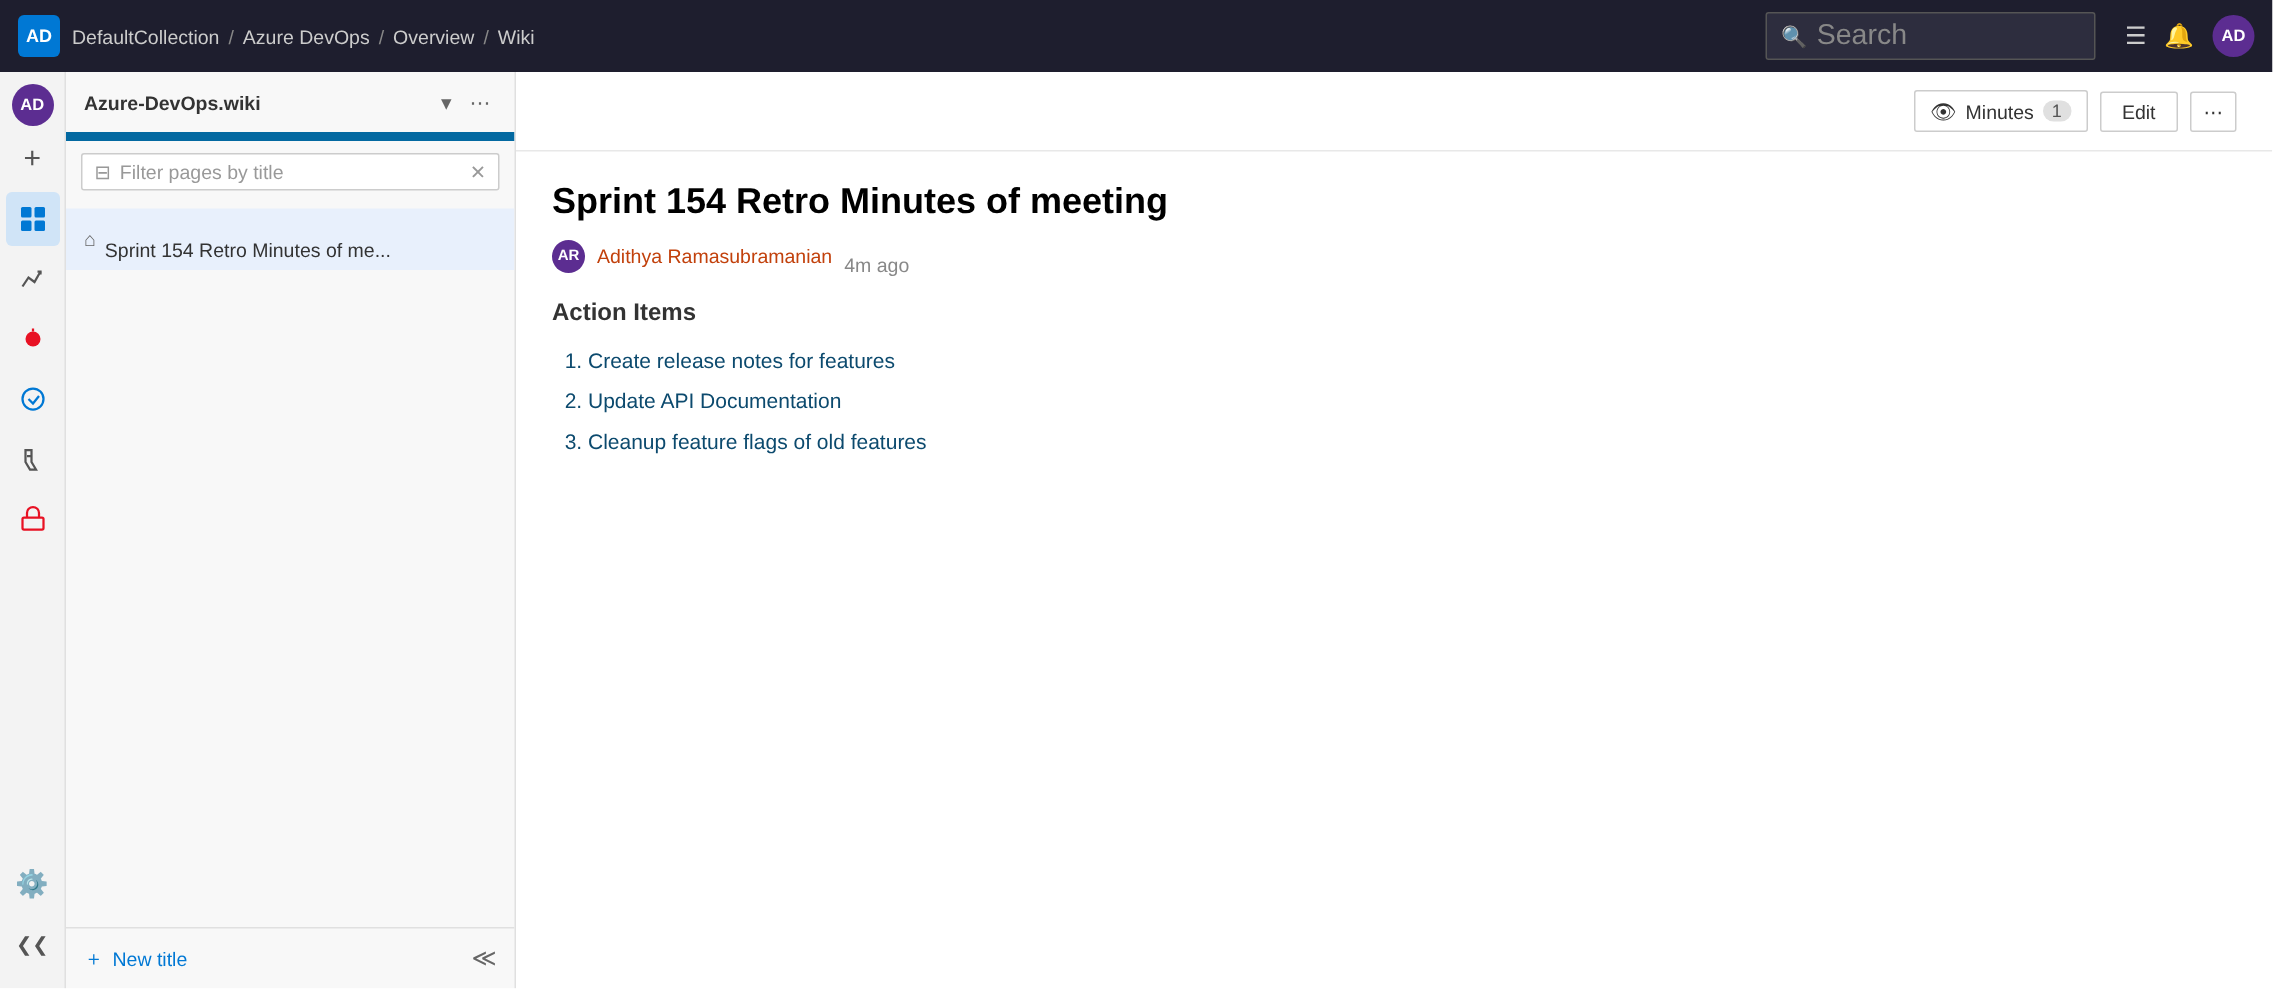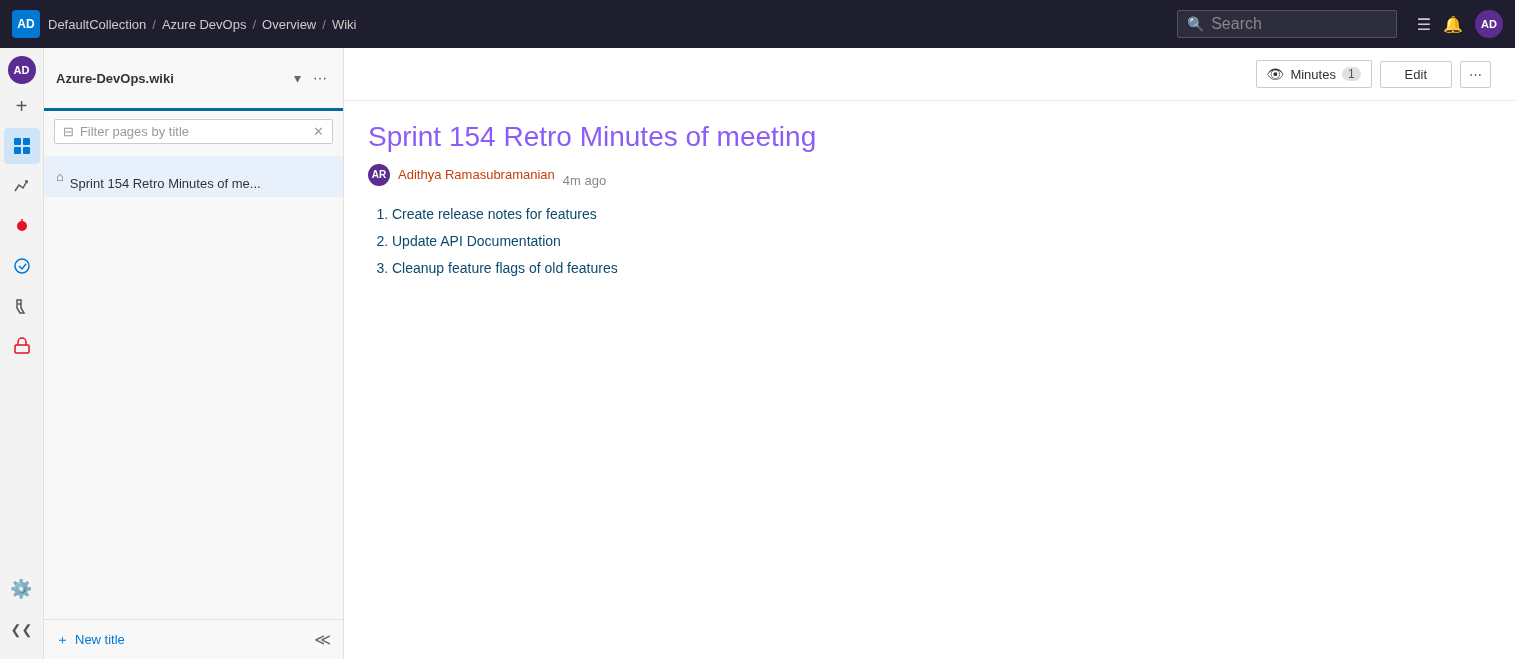--- a/index.html
+++ b/index.html
@@ -35,21 +35,21 @@
       display: flex; align-items: center;
       background: #2d2d3e;
       border: 1px solid #555;
       border-radius: 2px;
       padding: 4px 10px;
       gap: 6px;
       width: 220px;
     }
     .topbar-search input {
       background: transparent; border: none; outline: none;
-      color: #ccc; font-size: 16px; width: 100%;
+      color: #ccc; font-size: 19px; width: 100%;
     }
     .topbar-search input::placeholder { color: #888; }
     .topbar-icons {
       display: flex; align-items: center; gap: 12px; margin-left: 12px;
     }
     .topbar-icon {
       color: #ccc; font-size: 16px; cursor: pointer;
     }
     .topbar-avatar {
       width: 28px; height: 28px; border-radius: 50%;
@@ -105,23 +105,23 @@
       background: #f8f8f8;
       border-right: 1px solid #e0e0e0;
       display: flex;
       flex-direction: column;
       flex-shrink: 0;
       overflow: hidden;
     }
     .sidebar-header {
       display: flex;
       align-items: center;
-      padding: 20px 12px;
+      padding: 10px 12px;
       gap: 9px;
-      border-bottom: 3px solid #0369a1;
+      border-bottom: 6px solid #0369a1;
     }
     .sidebar-title {
       font-size: 13px; font-weight: 600; color: #333; flex: 1;
     }
     .sidebar-header-icons {
       display: flex; gap: 4px;
     }
     .sidebar-header-icon {
       cursor: pointer; color: #666; font-size: 14px;
       padding: 2px 4px; border-radius: 2px;
@@ -189,21 +189,21 @@
       align-items: center;
       padding: 12px 24px;
       border-bottom: 1px solid #e8e8e8;
       gap: 8px;
     }
     .content-title-row {
       display: flex; flex-direction: column;
       padding: 20px 24px 0 24px;
     }
     .page-title {
-      font-size: 28px; font-weight: 400; color: #8b5cf6;
+      font-size: 24px; font-weight: 700; color: #000000;
       margin-bottom: 8px;
     }
     .page-meta {
       display: flex; align-items: center; gap: 8px;
       margin-bottom: 16px;
     }
     .page-meta-avatar {
       width: 22px; height: 22px; border-radius: 50%;
       background: #5c2d91; color: #fff;
       font-size: 10px; font-weight: bold;
@@ -240,21 +240,21 @@
       background: #fff; font-size: 13px; color: #333;
     }
     .follow-count {
       background: #e0e0e0;
       border-radius: 10px;
       padding: 0 6px;
       font-size: 12px; color: #555;
     }
     .edit-btn {
       border: 1px solid #ccc; border-radius: 2px;
-      padding: 5px 24px; cursor: pointer;
+      padding: 5px 14px; cursor: pointer;
       background: #fff; font-size: 13px; color: #333;
       font-weight: 500;
     }
     .more-btn {
       border: 1px solid #ccc; border-radius: 2px;
       padding: 5px 8px; cursor: pointer;
       background: #fff; font-size: 13px; color: #333;
     }
   </style>
 </head>
@@ -389,20 +389,21 @@
     <div class="content-title-row">
       <h1 class="page-title">Sprint 154 Retro Minutes of meeting</h1>
       <div class="page-meta">
         <div class="page-meta-avatar">AR</div>
         <span class="page-meta-author">Adithya Ramasubramanian</span>
         <span class="page-meta-time">4m ago</span>
       </div>
     </div>
 
     <div class="content-body">
+      <h2 class="section-heading">Action Items</h2>
       <ol class="action-list">
         <li>Create release notes for features</li>
         <li>Update API Documentation</li>
         <li>Cleanup feature flags of old features</li>
       </ol>
     </div>
   </div>
 </div>
 
 </body></html>

